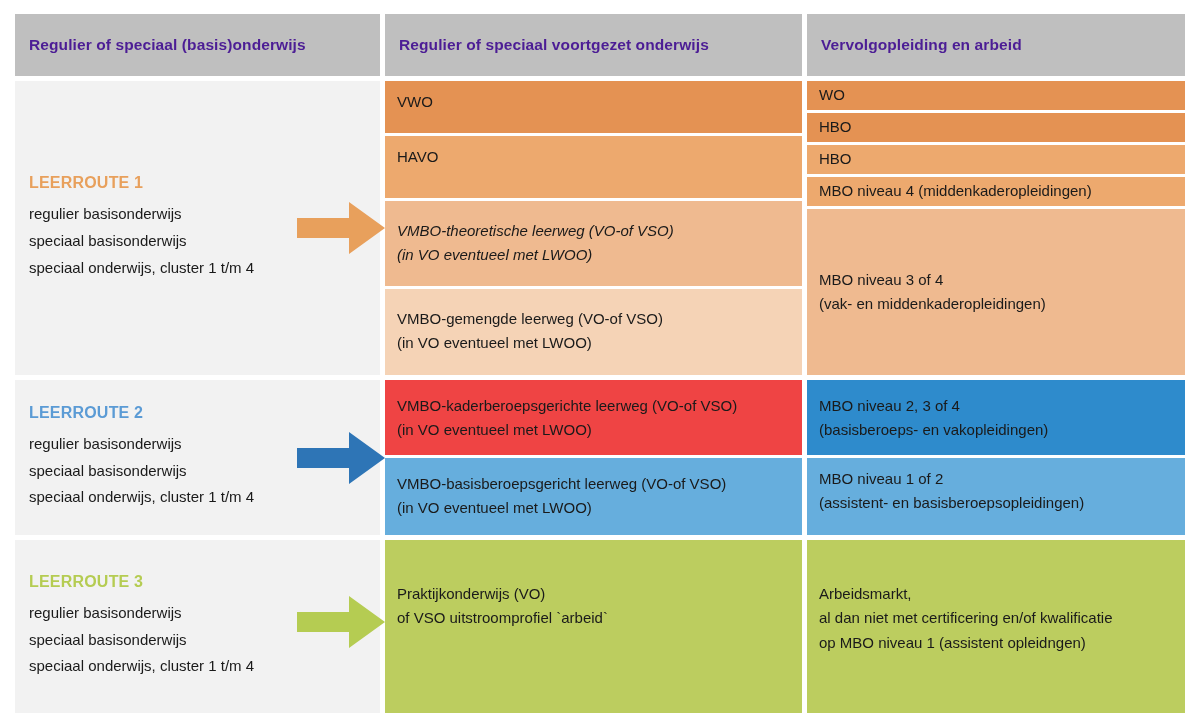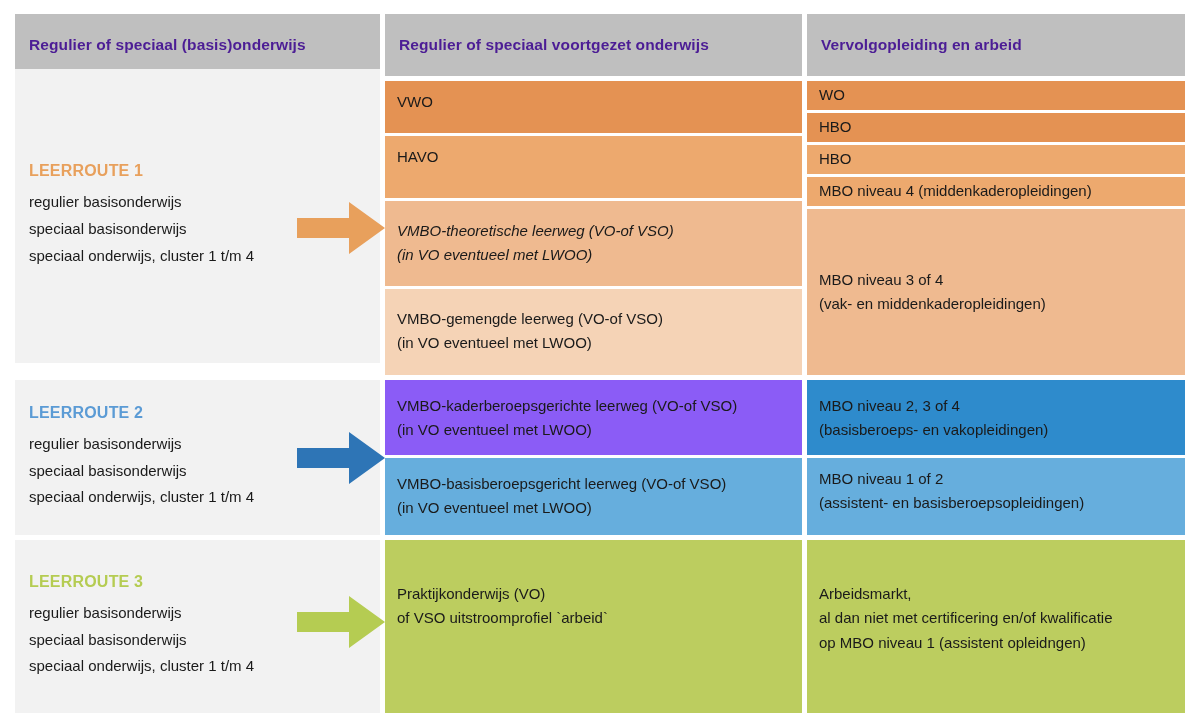--- a/index.html
+++ b/index.html
@@ -119,21 +119,21 @@
         <span>Regulier of speciaal (basis)onderwijs</span>
       </div>
       <div class="hcell hcell-2">
         <span>Regulier of speciaal voortgezet onderwijs</span>
       </div>
       <div class="hcell hcell-3">
         <span>Vervolgopleiding en arbeid</span>
       </div>
     </div>
 
-    <div class="route-cell" style="top:55px; height:294px;">
+    <div class="route-cell" style="top:67px; height:294px;">
       <div class="route-title" style="color:#E8A05C;">LEERROUTE 1</div>
       <div class="route-line">regulier basisonderwijs</div>
       <div class="route-line">speciaal basisonderwijs</div>
       <div class="route-line">speciaal onderwijs, cluster 1 t/m 4</div>
     </div>
     <div class="arrow" style="left:282px; top:186px;">
       <svg viewBox="0 0 88 56" xmlns="http://www.w3.org/2000/svg" aria-hidden="true">
         <polygon points="0,18 52,18 52,2 88,28 52,54 52,38 0,38" fill="#E8A05C"></polygon>
       </svg>
     </div>
@@ -175,21 +175,21 @@
       <div class="route-line">regulier basisonderwijs</div>
       <div class="route-line">speciaal basisonderwijs</div>
       <div class="route-line">speciaal onderwijs, cluster 1 t/m 4</div>
     </div>
     <div class="arrow" style="left:282px; top:416px;">
       <svg viewBox="0 0 88 56" xmlns="http://www.w3.org/2000/svg" aria-hidden="true">
         <polygon points="0,18 52,18 52,2 88,28 52,54 52,38 0,38" fill="#2E75B6"></polygon>
       </svg>
     </div>
 
-    <div class="cell col2 top-align" style="top:366px; height:75px; background:#8b5cf6; padding-top:14px;">
+    <div class="cell col2 top-align" style="top:366px; height:75px; background:#ef4444; padding-top:14px;">
       <span class="ln">VMBO-kaderberoepsgerichte leerweg (VO-of VSO)</span>
       <span class="ln">(in VO eventueel met LWOO)</span>
     </div>
     <div class="cell col2 top-align" style="top:444px; height:77px; background:#66AEDD; padding-top:14px;">
       <span class="ln">VMBO-basisberoepsgericht leerweg (VO-of VSO)</span>
       <span class="ln">(in VO eventueel met LWOO)</span>
     </div>
 
     <div class="cell col3 top-align" style="top:366px; height:75px; background:#2E8BCC; padding-top:14px;">
       <span class="ln">MBO niveau 2, 3 of 4</span>

